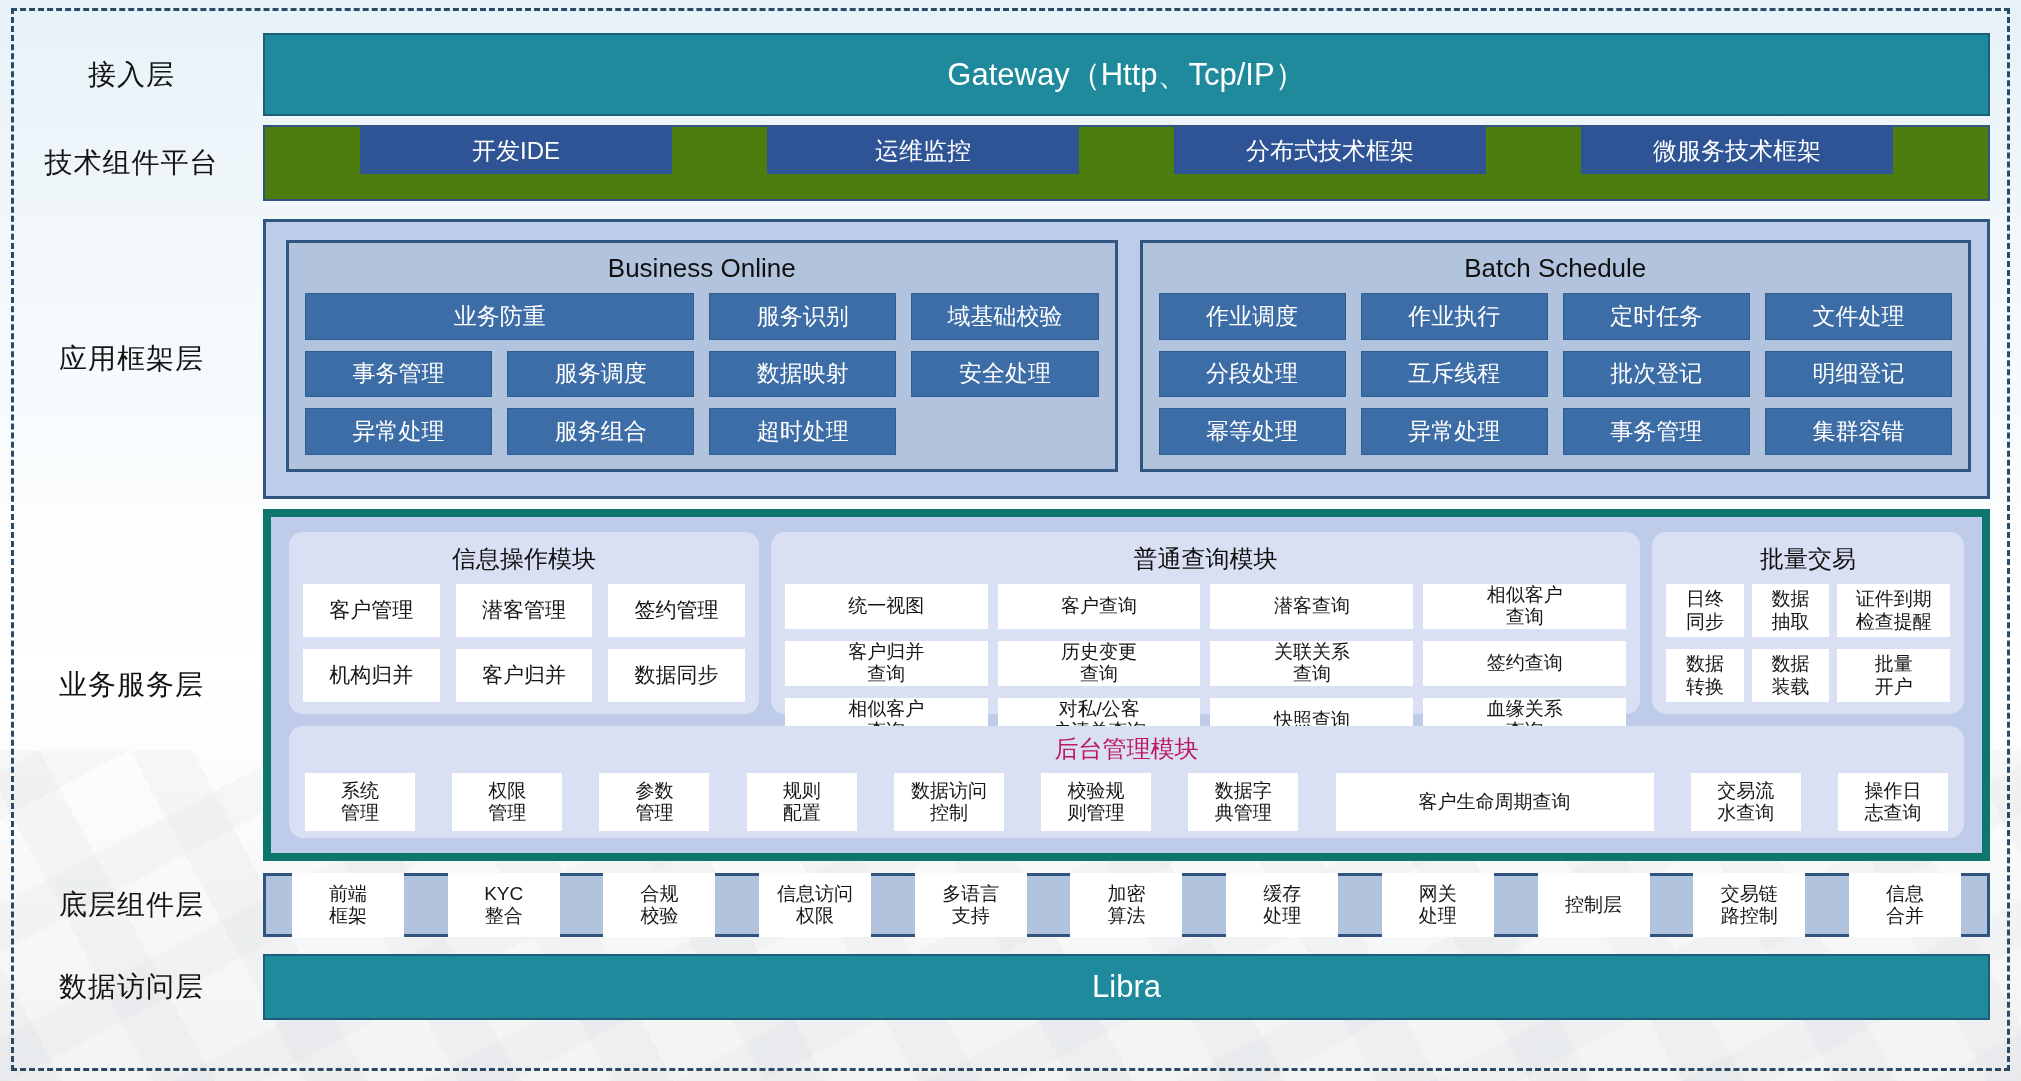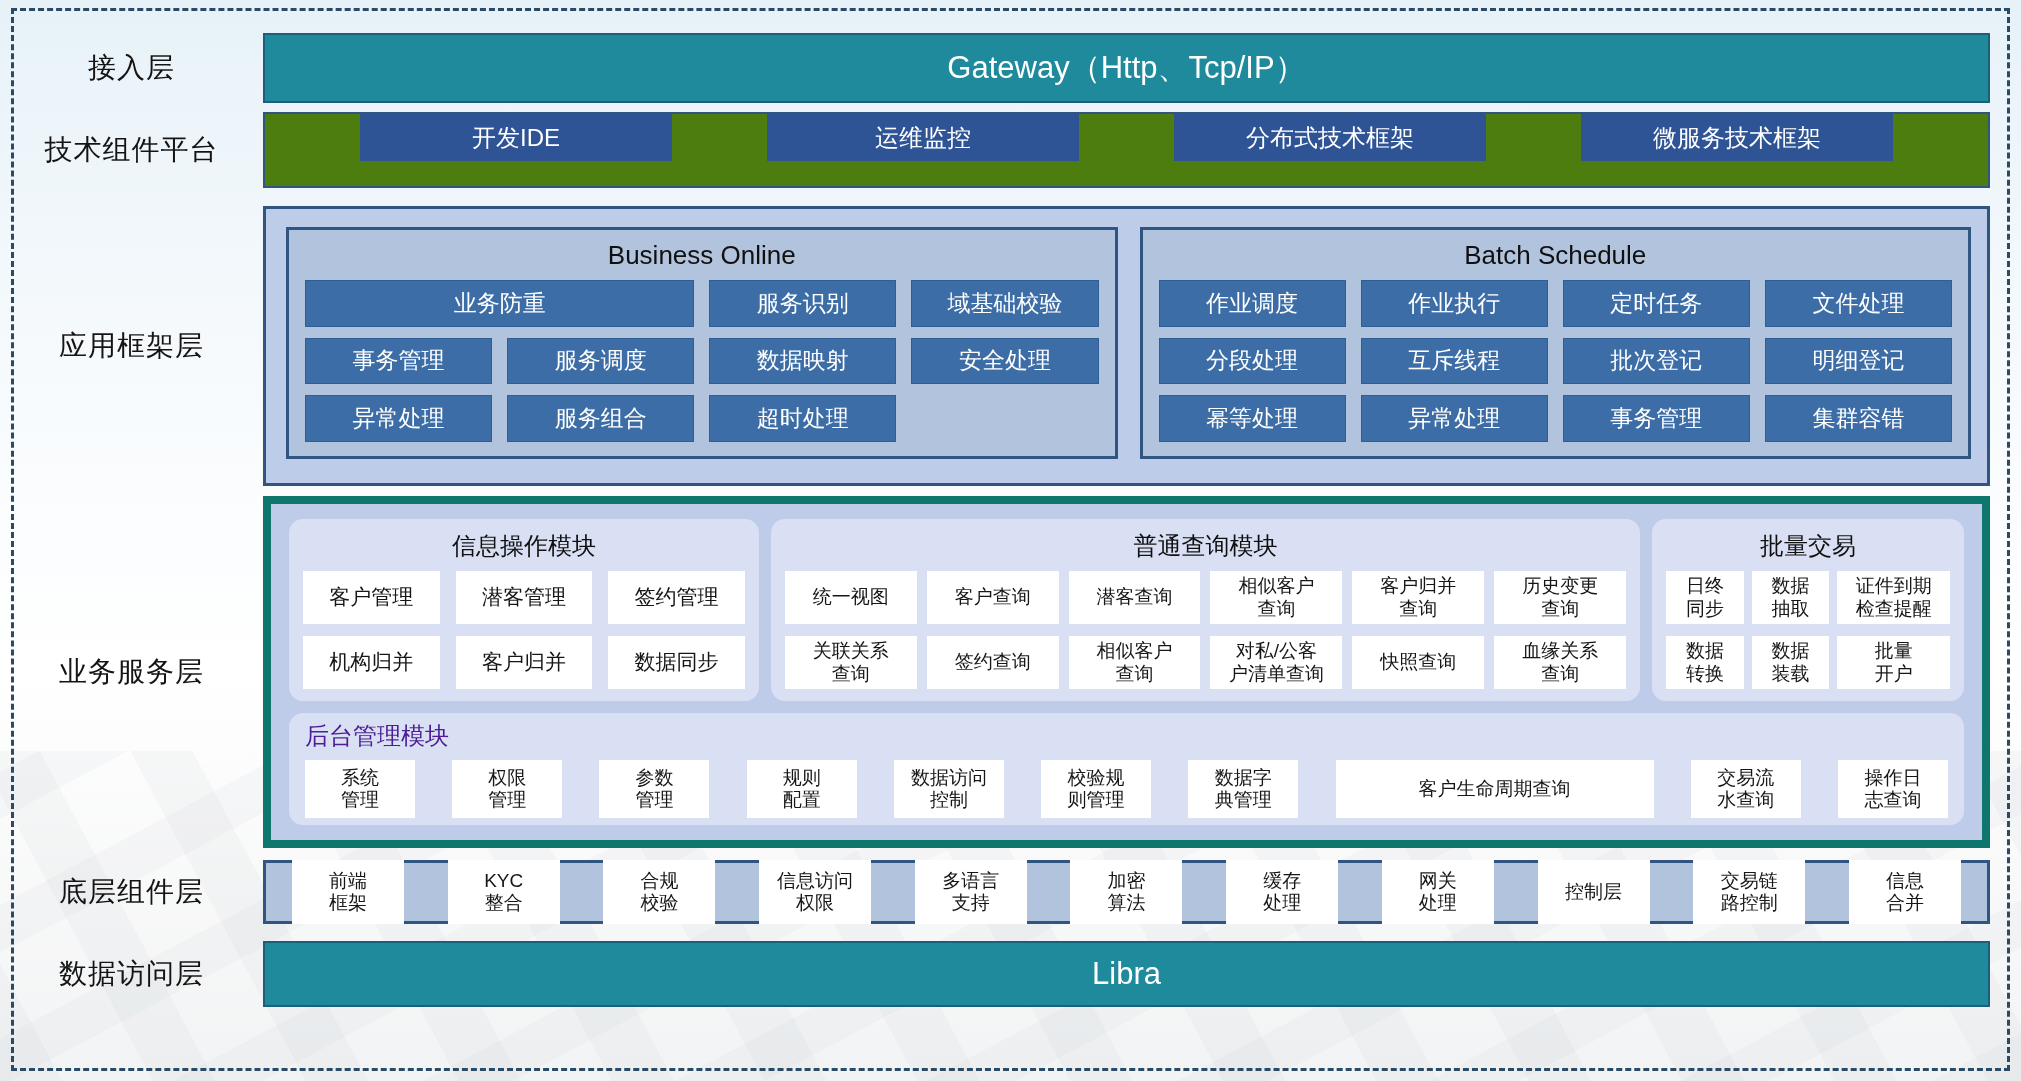--- a/index.html
+++ b/index.html
@@ -52,39 +52,39 @@
           padding:15px 18px;display:flex;flex-direction:column;gap:12px}
   .mod-row{display:flex;gap:12px;flex:1;min-height:0}
   .module{background:#d9e0f4;border-radius:14px;padding:6px 14px 12px;box-sizing:border-box;
           display:flex;flex-direction:column;min-width:0}
   .m-info{flex:470 0 0}
   .m-query{flex:895 0 0}
   .m-batch{flex:302 0 0}
   .mod-title{text-align:center;font-size:24px;color:#101010;padding:5px 0 9px}
   .mod-grid{flex:1;display:grid;gap:12px 16px;min-height:0}
   .m-info  .mod-grid{grid-template-columns:repeat(3,1fr)}
-  .m-query .mod-grid{grid-template-columns:repeat(6,1fr);gap:12px 10px}
+  .m-query .mod-grid{grid-template-columns:repeat(4,1fr);gap:12px 10px}
   .m-batch .mod-grid{grid-template-columns:1fr 1fr 1.45fr;gap:12px 8px}
   .w-btn{background:#ffffff;color:#161616;font-size:19px;line-height:1.18;
          display:flex;align-items:center;justify-content:center;text-align:center;white-space:pre-line}
   .m-info .w-btn{font-size:21px}
 
   .admin{height:112px;background:#d9e0f4;border-radius:14px;box-sizing:border-box;padding:4px 16px 12px}
-  .admin-title{text-align:left;font-size:24px;color:#4c1d95;padding:3px 0 8px}
+  .admin-title{text-align:center;font-size:24px;color:#be185d;padding:3px 0 8px}
   .admin-row{display:flex;justify-content:space-between}
   .admin-row .w-btn{width:110px;height:58px}
   .admin-row .w-btn.wide{width:318px}
 
   
   .r-base{height:64px;margin-top:12px}
   .basecomp{height:100%;background:#b2c3de;border:3px solid #2f5580;box-sizing:border-box;
             display:flex;align-items:center;justify-content:space-between;padding:0 26px}
   .basecomp .w-btn{width:112px;height:64px}
 
-  .r-access{height:70px}
+  .r-access{height:83px}
   .r-data{height:66px;margin-top:17px}
 </style>
 </head>
 <body>
 
 <div class="frame"></div>
 
 <div class="canvas">
 
   <div class="row r-access">

